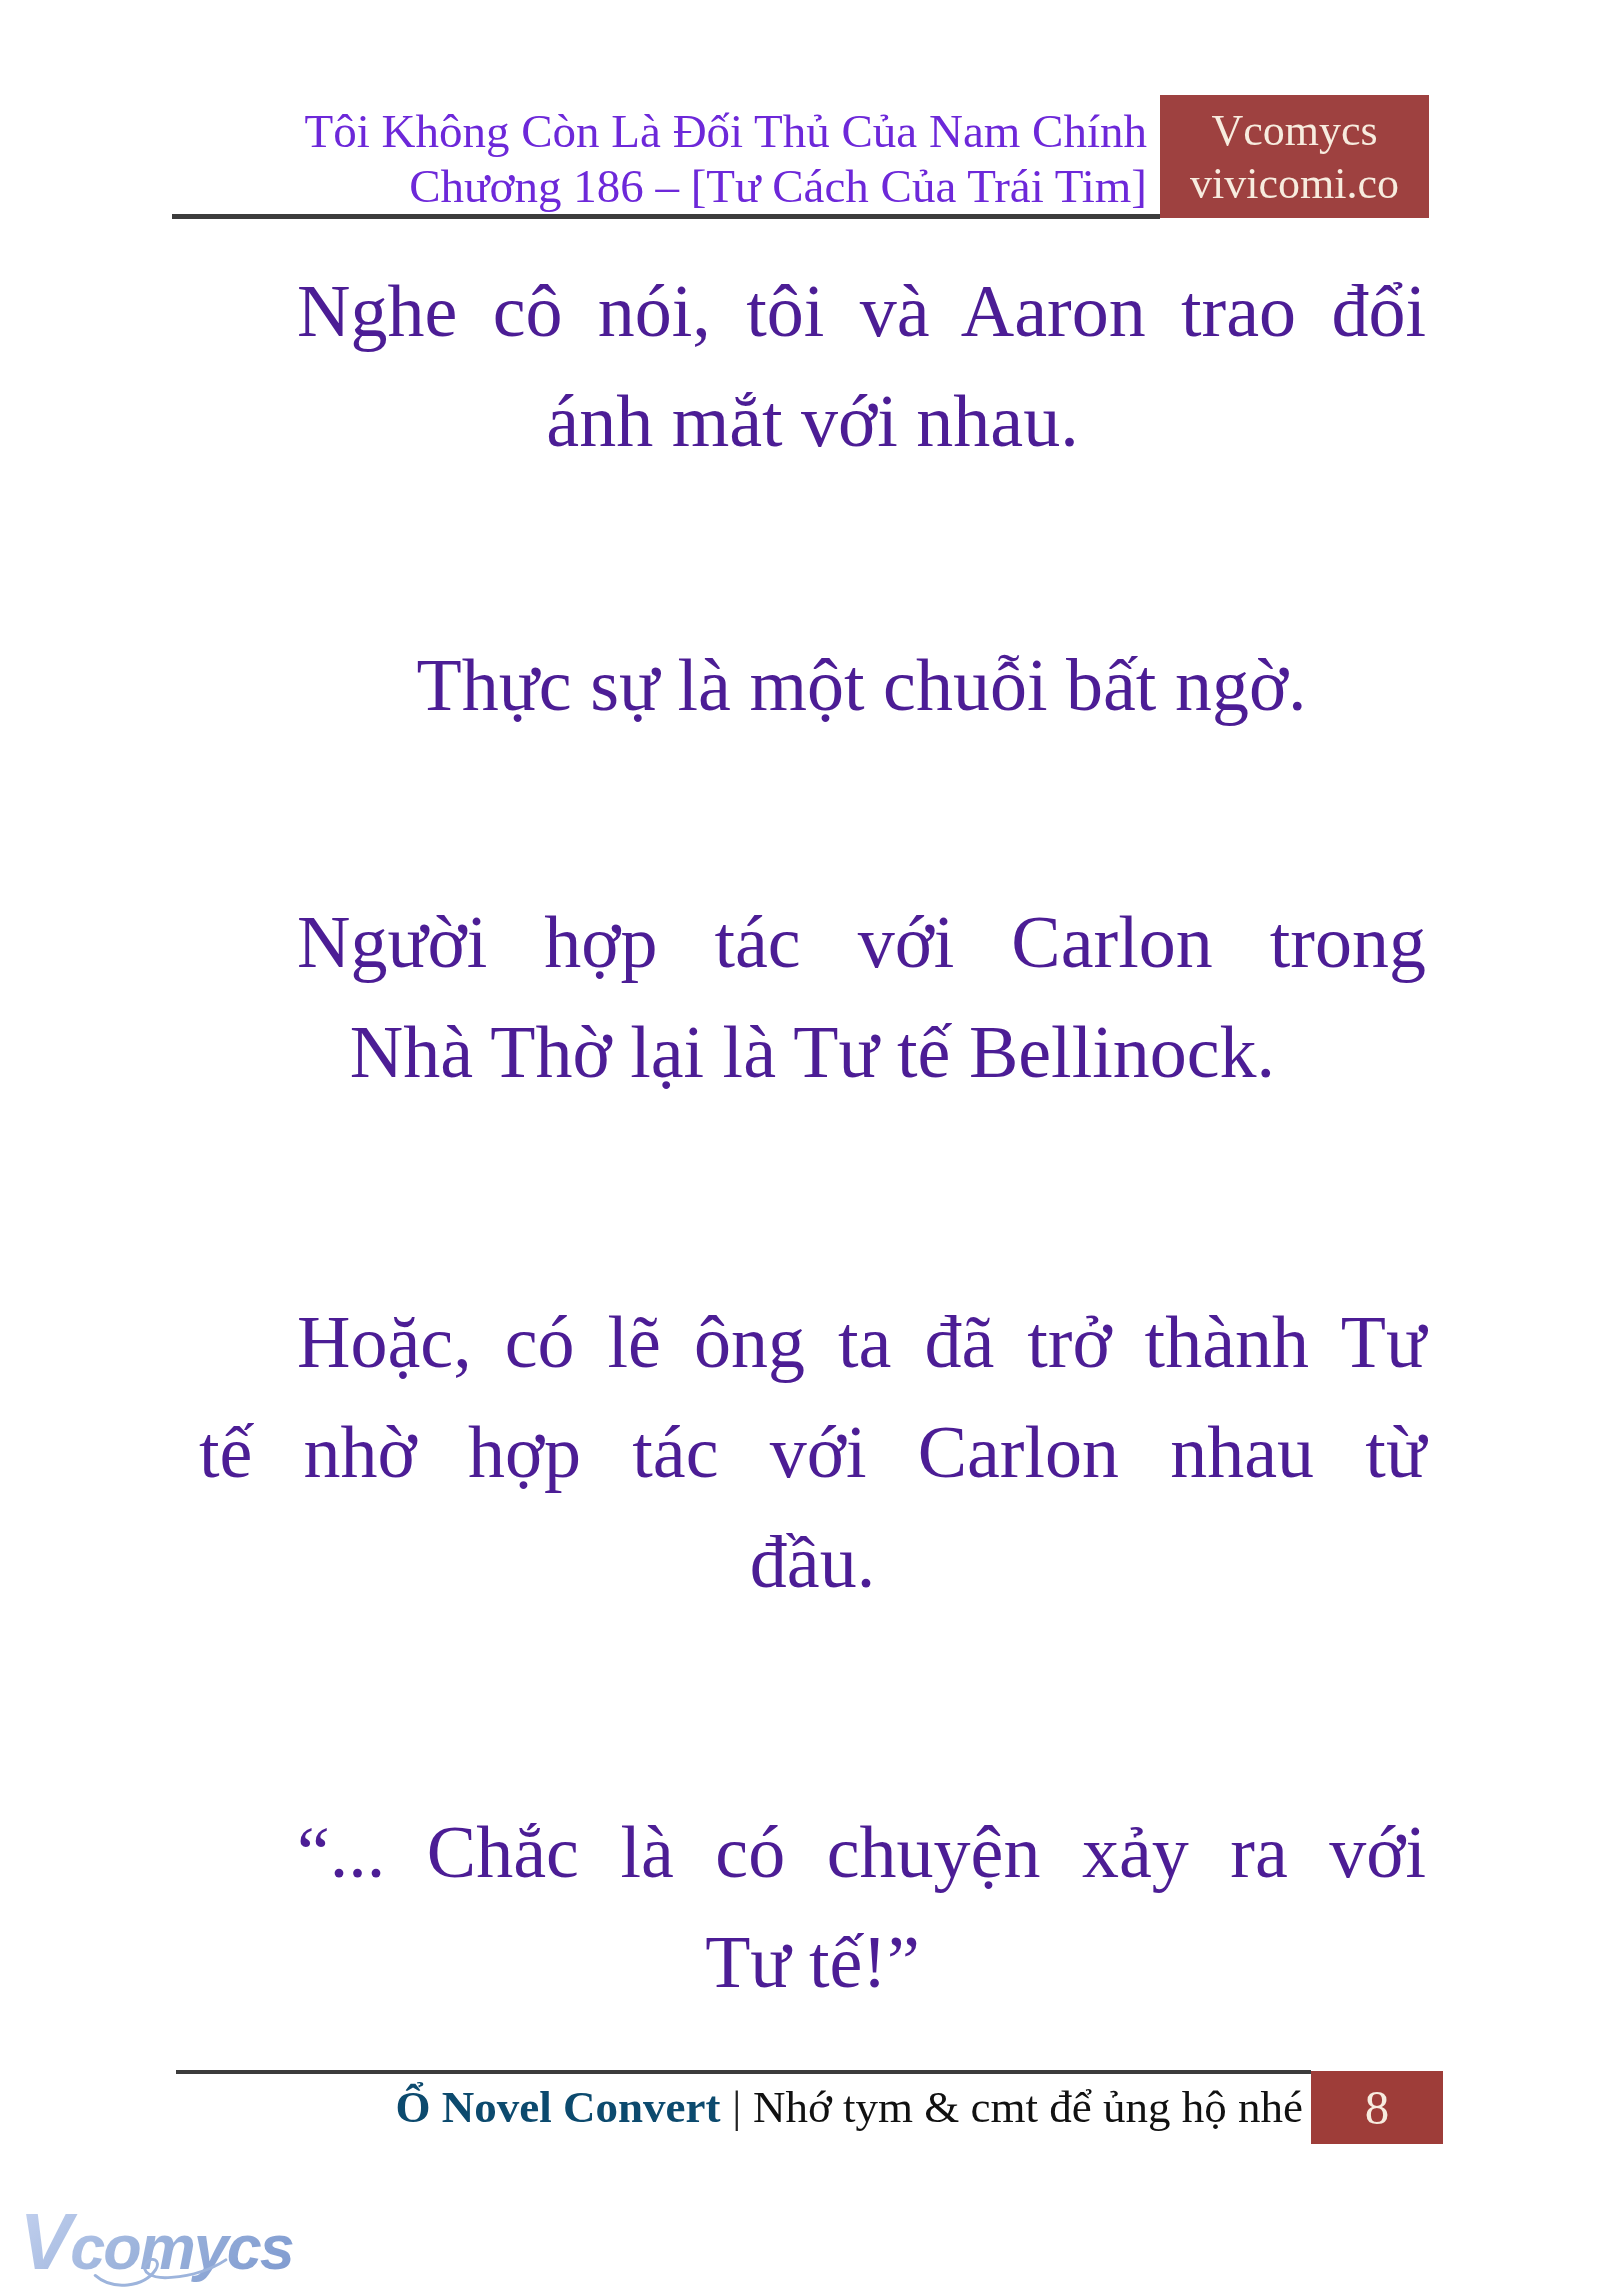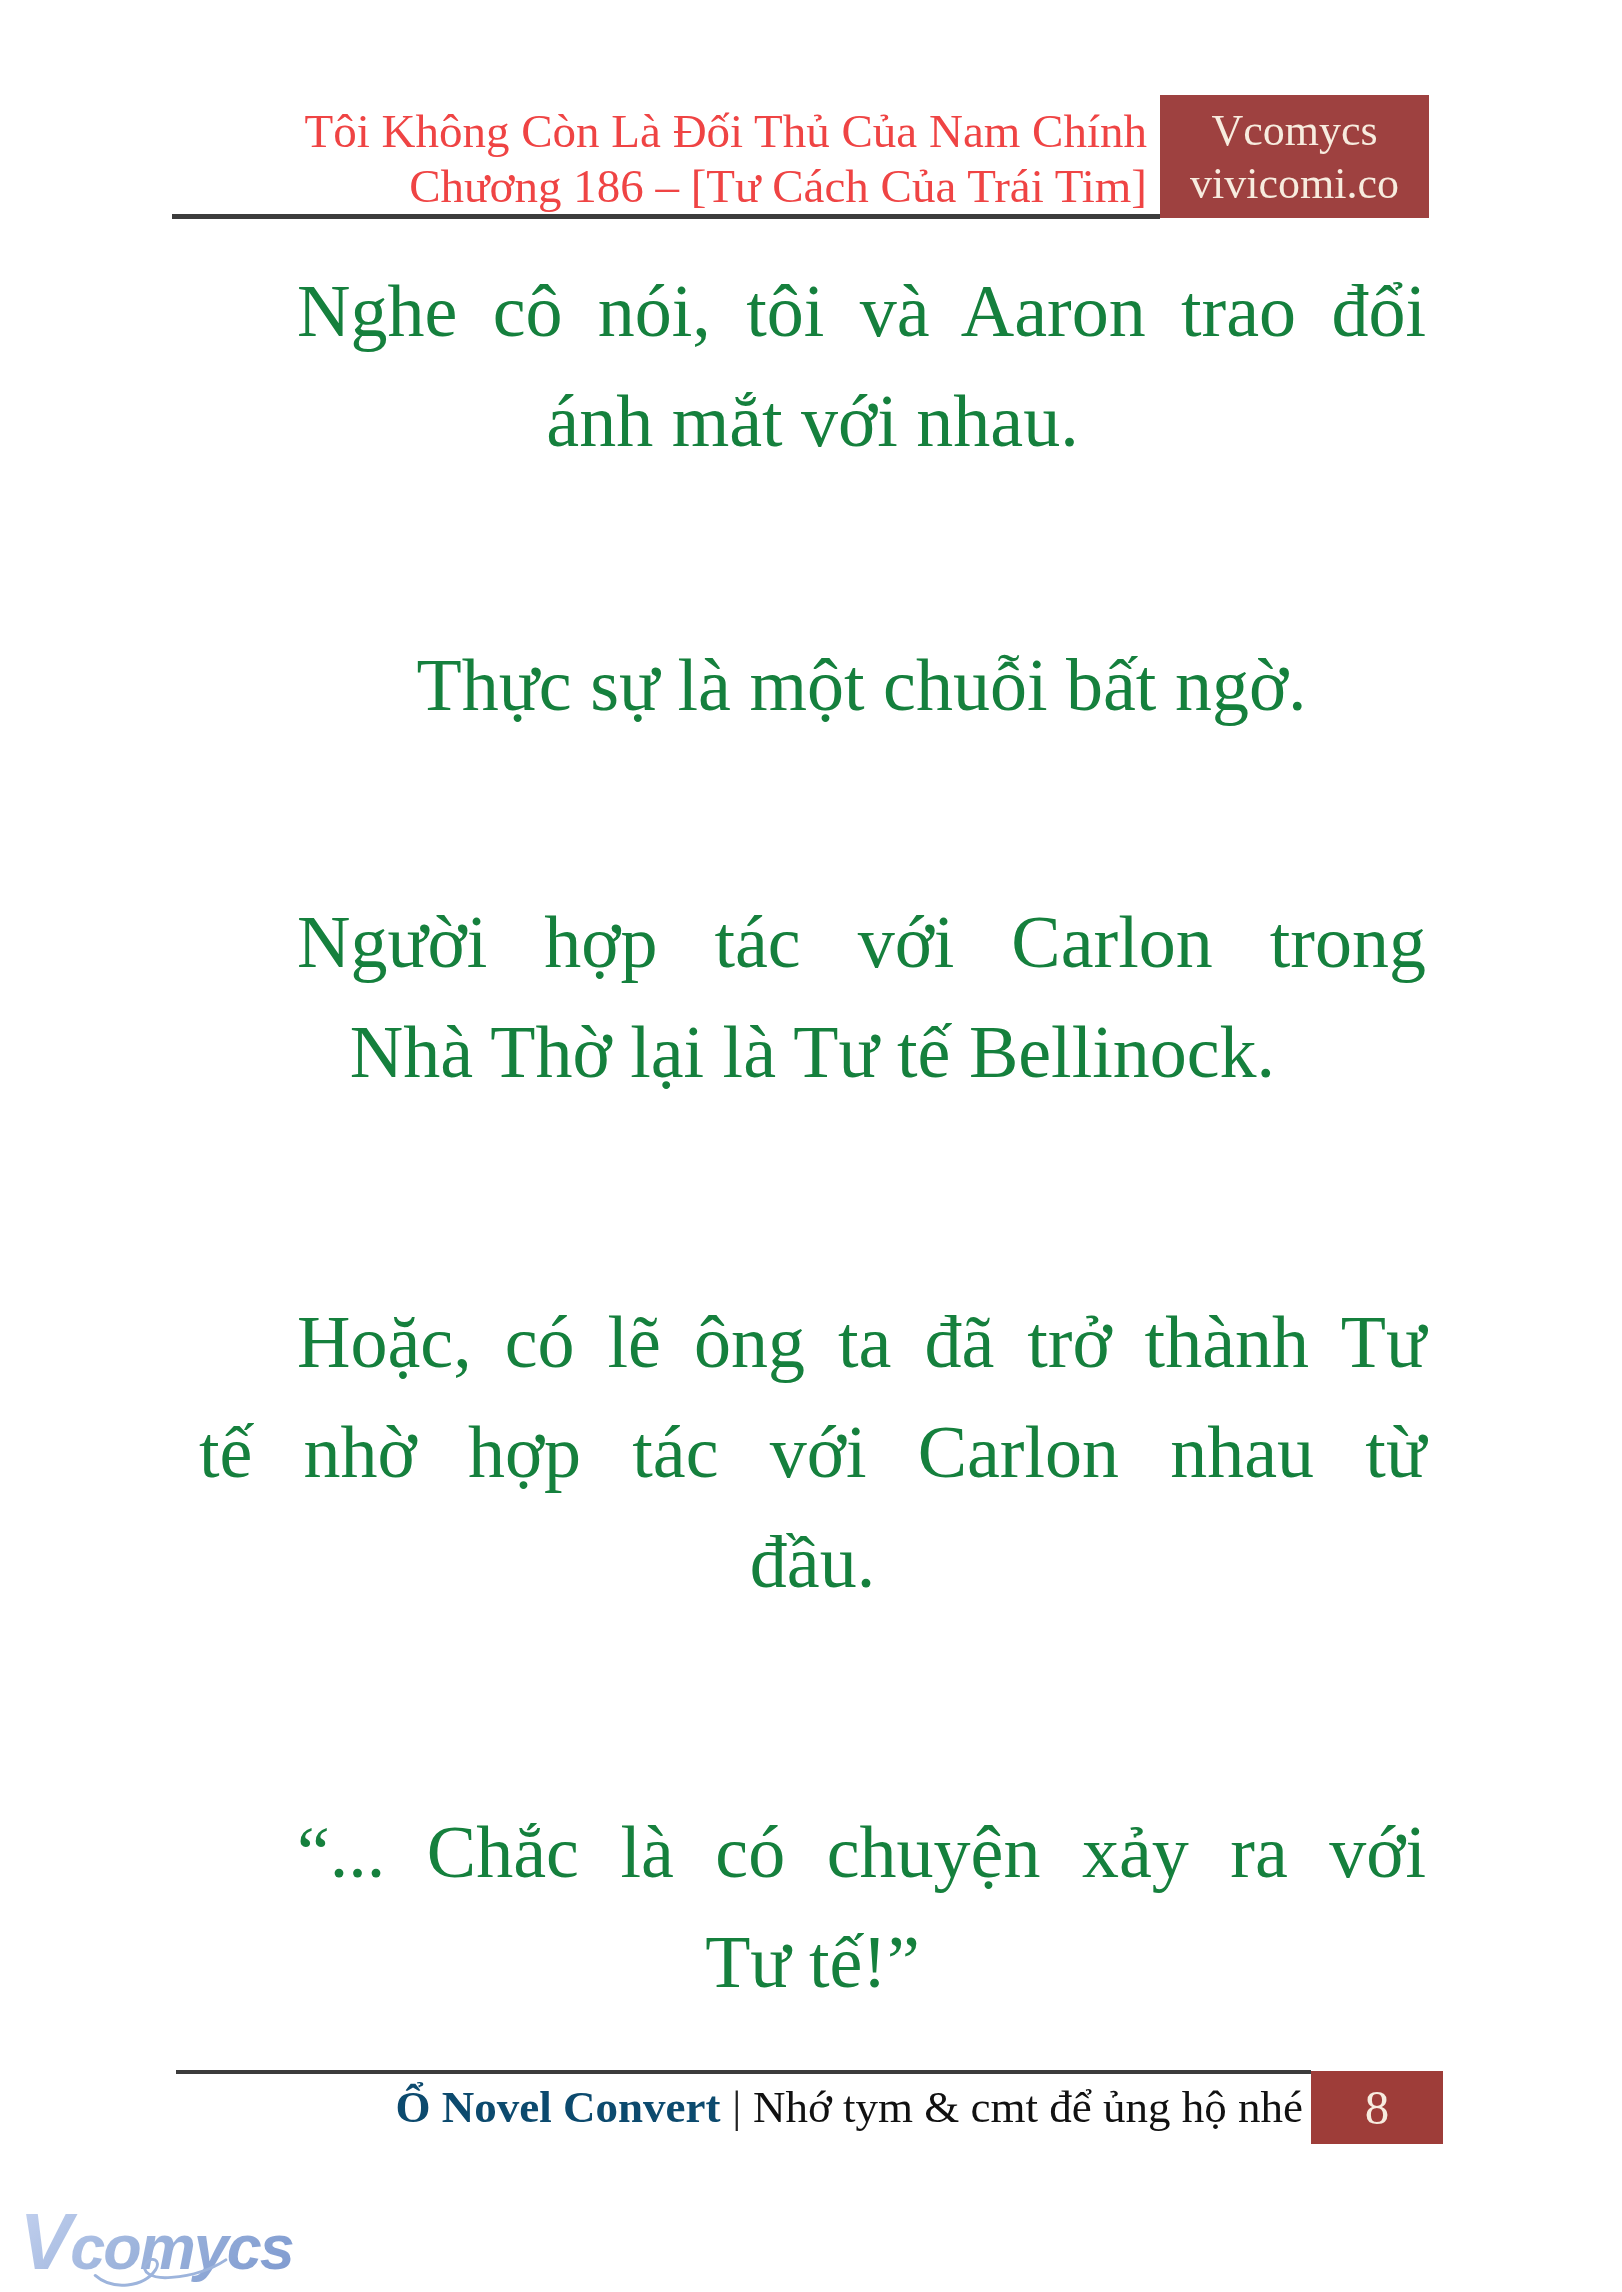--- a/index.html
+++ b/index.html
@@ -10,40 +10,40 @@
     font-family:"Liberation Serif","DejaVu Serif",serif;
     color:#1c1c1c;
     overflow:hidden;
   }
   
   .header-title{
     position:absolute;left:172px;top:104px;width:975px;
     text-align:right;
   }
   .header-title .hline{
-    font-size:47px;line-height:55px;white-space:nowrap;color:#ef4444;
+    font-size:47px;line-height:55px;white-space:nowrap;color:#6d28d9;
   }
   .header-rule{
     position:absolute;left:172px;top:214px;width:988px;height:4.9px;
     background:#3c3c3c;
   }
   .brand-box{
     position:absolute;left:1160px;top:95px;width:269px;height:123px;
     background:#9e4140;
     display:flex;flex-direction:column;justify-content:center;align-items:center;
   }
   .brand-box .bline{
     font-size:44px;line-height:53px;color:#f7ecdf;white-space:nowrap;
   }
   
   .para{
     position:absolute;left:199px;width:1227px;
   }
   .bodyline{
-    font-size:74px;line-height:110px;height:110px;white-space:nowrap;color:#15803d;
+    font-size:74px;line-height:110px;height:110px;white-space:nowrap;color:#4c1d95;
   }
   .jline{text-align:justify;text-align-last:justify;white-space:normal;}
   .lline{text-align:center;}
   .indent{padding-left:98px;}
   
   .footer-rule{
     position:absolute;left:176px;top:2070px;width:1135px;height:3.9px;
     background:#3c3c3c;
   }
   .footer-text{

